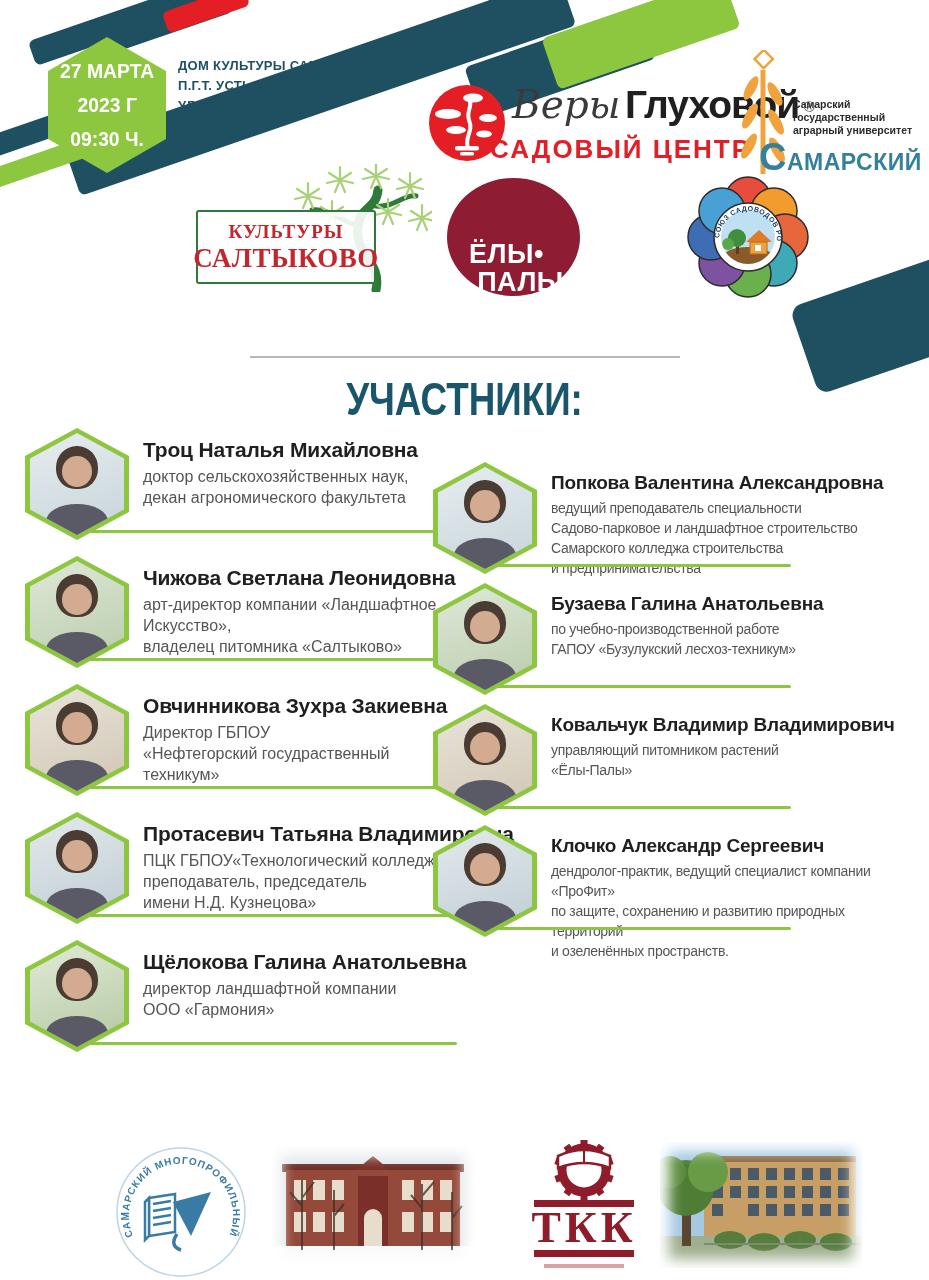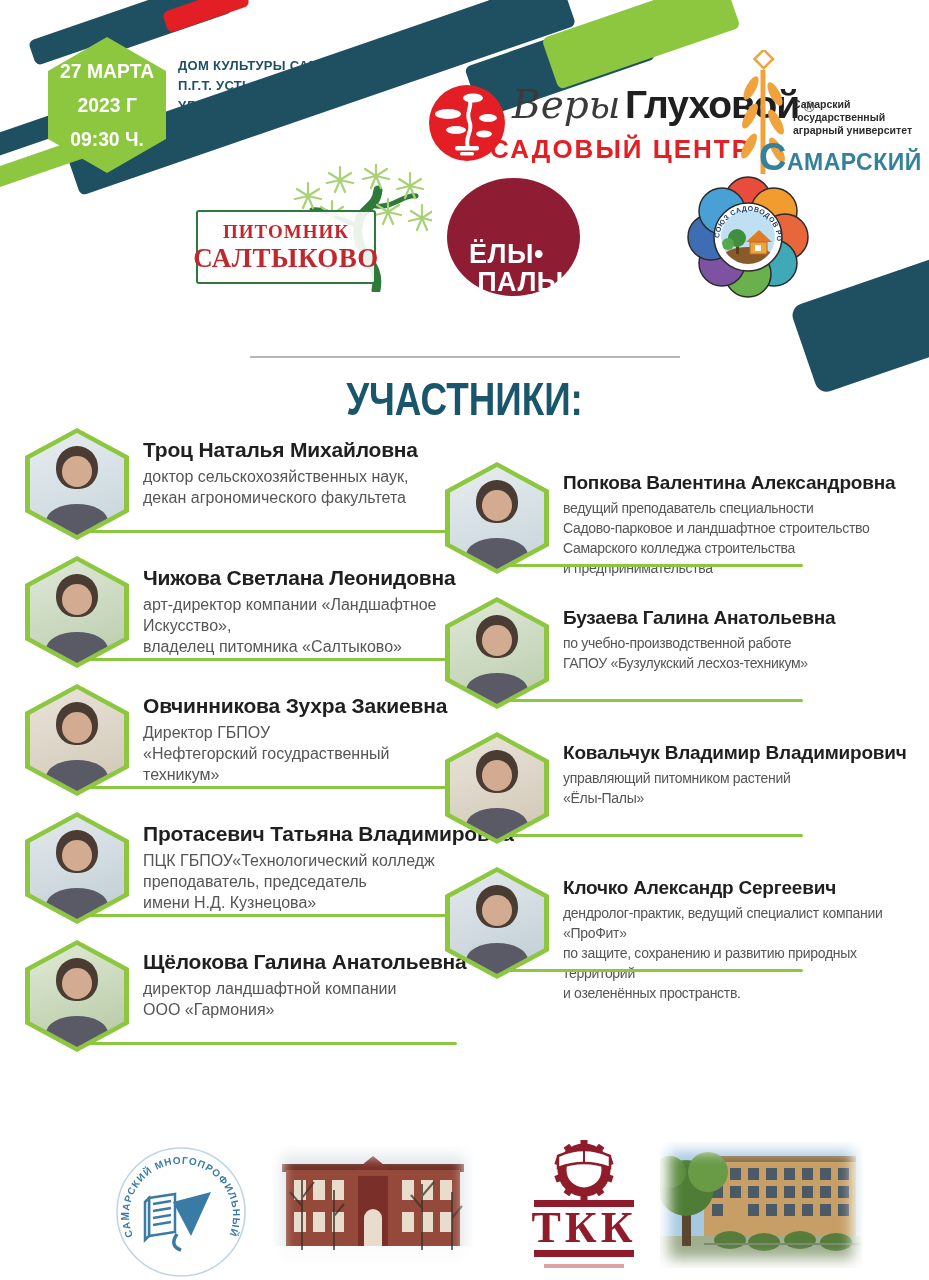--- a/index.html
+++ b/index.html
@@ -83,21 +83,21 @@
   
   .divider { position:absolute; left:250px; top:356px; width:430px; height:2px; background:#b5b8ba; }
   .heading {
     position:absolute; left:0; top:372px; width:929px; text-align:center;
     color:#1a566b; font-weight:bold; font-size:46px; letter-spacing:0;
     transform:scaleX(.8);
   }
   
   .col { position:absolute; display:flex; flex-direction:column; }
   .col-left  { left:25px;  top:428px; width:445px; gap:25px; }
-  .col-right { left:445px; top:462px; width:460px; gap:32px; }
+  .col-right { left:433px; top:462px; width:460px; gap:18px; }
   .p { position:relative; height:103px; display:flex; }
   .hex-outer {
     flex:0 0 auto; width:104px; height:112px; position:relative;
     clip-path:polygon(50% 0%,100% 25%,100% 75%,50% 100%,0% 75%,0% 25%);
     background:var(--c-green,#8dc63f);
   }
   .hex-inner {
     position:absolute; inset:5px;
     clip-path:polygon(50% 0%,100% 25%,100% 75%,50% 100%,0% 75%,0% 25%);
     background:linear-gradient(160deg,#e7edf0,#c6d4da); overflow:hidden;
@@ -214,21 +214,21 @@
       <path d="M100,42 C118,44 128,30 140,32" stroke="#2f7a3b" stroke-width="5" fill="none" stroke-linecap="round"></path>
       <use href="#burst" transform="translate(32,32)"></use>
       <use href="#burst" transform="translate(64,16)"></use>
       <use href="#burst" transform="translate(100,12)"></use>
       <use href="#burst" transform="translate(134,22)"></use>
       <use href="#burst" transform="translate(146,54)"></use>
       <use href="#burst" transform="translate(56,50)"></use>
       <use href="#burst" transform="translate(112,48)"></use>
     </svg>
     <div class="salt-box">
-      <div class="salt-l1">ПИТОМНИК</div>
+      <div class="salt-l1">КУЛЬТУРЫ</div>
       <div class="salt-l2">САЛТЫКОВО</div>
     </div>
   </div>
 
   <div class="yoly">
     <div class="l1">ЁЛЫ•</div>
     <div class="l2">ПАЛЫ</div>
   </div>
 
   <div class="souz">

